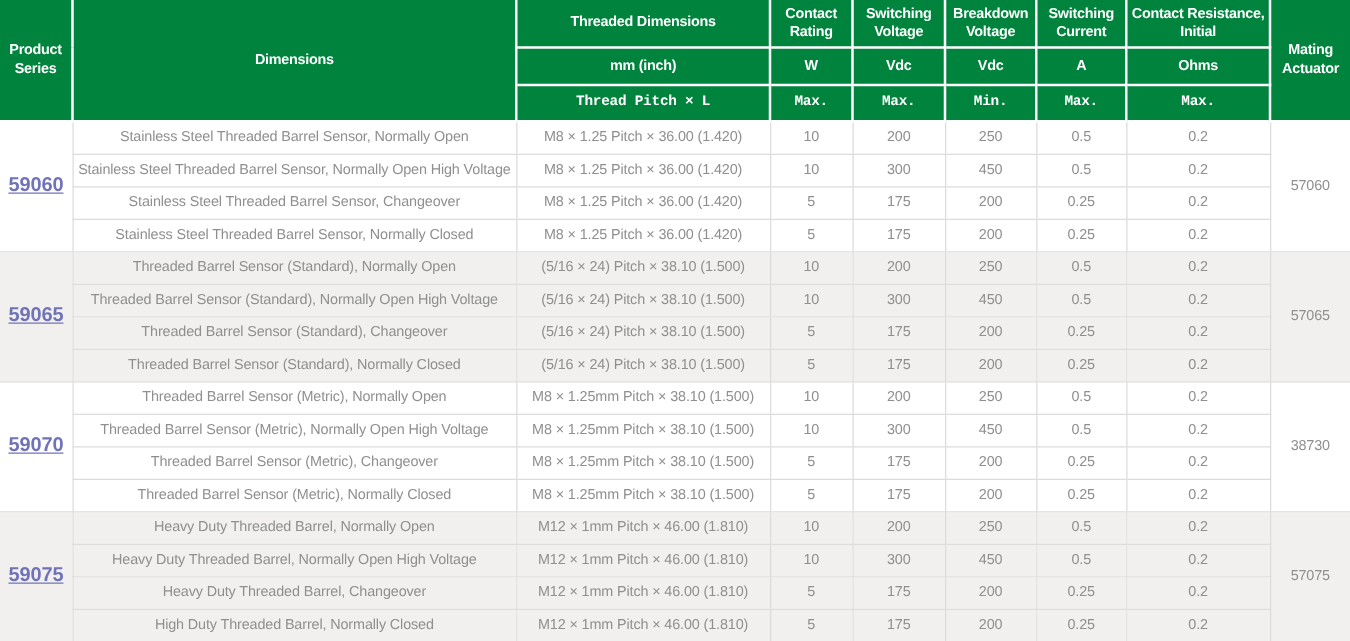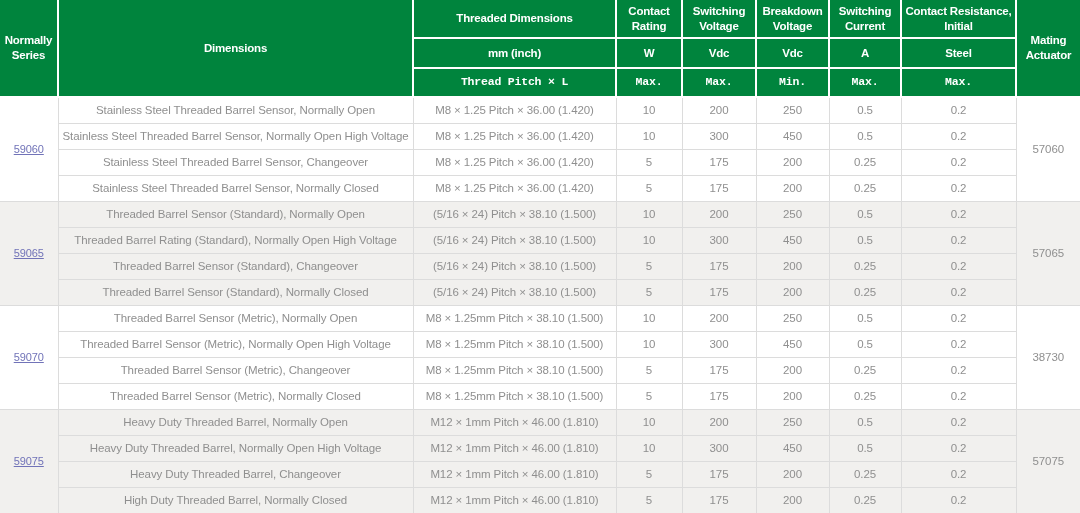--- a/index.html
+++ b/index.html
@@ -44,59 +44,60 @@
     overflow: hidden;
     background: #ffffff;
   }
   tbody tr { height: 26px; }
   tbody.alt td { background: var(--altbg, #f1f0ee); }
   tbody td:first-child { border-left: 0; margin-left: 35px; }
   tbody td:last-child { border-right: 0; }
   td.series a {
     color: var(--link, #7173b8);
     text-decoration: underline;
-    font-size: 11px;
+    font-size: 16px;
     cursor: pointer;
+    font-weight: bold;
   }
 </style>
 </head>
 <body>
 
 <div class="page">
 <table class="spec">
   <colgroup>
     <col style="width:58px">
         <col style="width:355px">
         <col style="width:203px">
     <col style="width:66px">
         <col style="width:74px">
         <col style="width:73px">
     <col style="width:72px">
         <col style="width:115px">
         <col style="width:64px">
   </colgroup>
   <thead>
     <tr class="h1">
-      <th rowspan="3" class="edge-l">Normally Series</th>
+      <th rowspan="3" class="edge-l">Product Series</th>
       <th rowspan="3">Dimensions</th>
       <th>Threaded Dimensions</th>
       <th>Contact Rating</th>
       <th>Switching Voltage</th>
       <th>Breakdown Voltage</th>
       <th>Switching Current</th>
       <th>Contact Resistance, Initial</th>
       <th rowspan="3" class="edge-r">Mating Actuator</th>
     </tr>
     <tr class="h2">
       <th>mm (inch)</th>
       <th>W</th>
       <th>Vdc</th>
       <th>Vdc</th>
       <th>A</th>
-      <th>Steel</th>
+      <th>Ohms</th>
     </tr>
     <tr class="h3">
       <th>Thread Pitch × L</th>
       <th>Max.</th>
       <th>Max.</th>
       <th>Min.</th>
       <th>Max.</th>
       <th>Max.</th>
     </tr>
   </thead>
@@ -148,21 +149,21 @@
       <td>Threaded Barrel Sensor (Standard), Normally Open</td>
       <td>(5/16 × 24) Pitch × 38.10 (1.500)</td>
       <td>10</td>
       <td>200</td>
       <td>250</td>
       <td>0.5</td>
       <td>0.2</td>
       <td rowspan="4">57065</td>
     </tr>
     <tr>
-      <td>Threaded Barrel Rating (Standard), Normally Open High Voltage</td>
+      <td>Threaded Barrel Sensor (Standard), Normally Open High Voltage</td>
       <td>(5/16 × 24) Pitch × 38.10 (1.500)</td>
       <td>10</td>
       <td>300</td>
       <td>450</td>
       <td>0.5</td>
       <td>0.2</td>
     </tr>
     <tr>
       <td>Threaded Barrel Sensor (Standard), Changeover</td>
       <td>(5/16 × 24) Pitch × 38.10 (1.500)</td>

